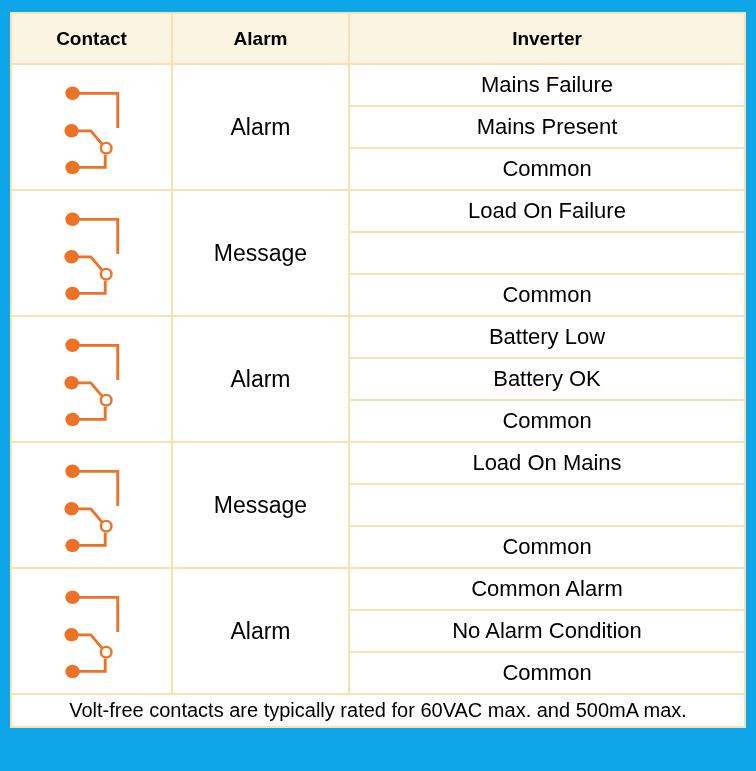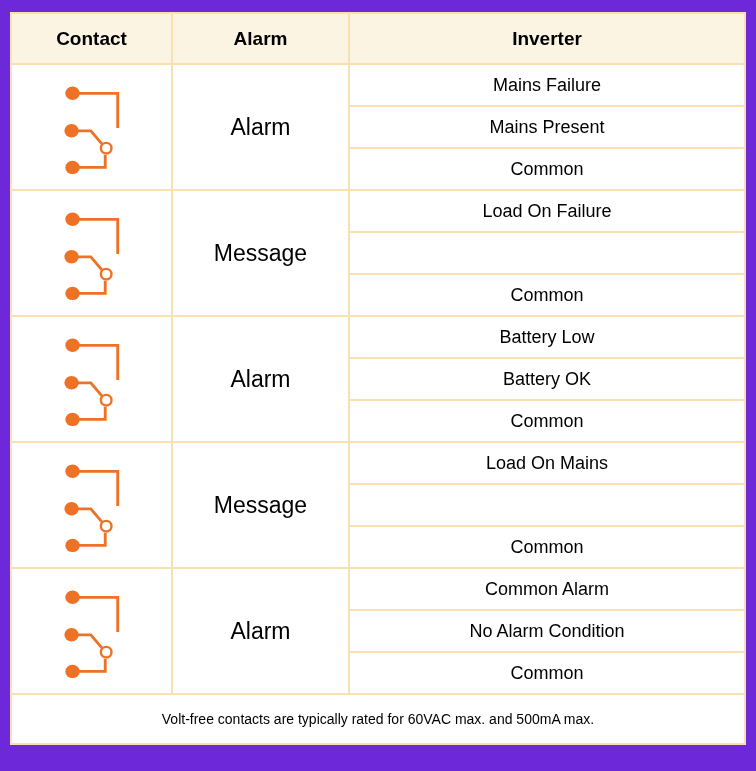--- a/index.html
+++ b/index.html
@@ -14,21 +14,21 @@
     margin: 0;
     padding: 0;
     background: #ffffff;
     font-family: "Liberation Sans", "DejaVu Sans", sans-serif;
     color: var(--text);
   }
   .page {
     width: 756px;
     height: 771px;
     padding: 12px 10px 11px 10px;
-    background: #6d28d9;
+    background: #0ea5e9;
   }
   table.contacts {
     border-collapse: collapse;
     table-layout: fixed;
     width: 734px;
     border: 2px solid var(--table-border);
   }
   table.contacts th,
   table.contacts td {
     border: 2px solid var(--table-border);
@@ -37,37 +37,37 @@
     background: var(--cell-background);
     overflow: hidden;
   }
   table.contacts th {
     background: var(--header-background);
     font-size: 19px;
     font-weight: bold;
     height: 51px;
   }
   td.function-cell {
-    font-size: 18px;
+    font-size: 22px;
     height: 42px;
     padding: 2px 6px;
   }
   td.signal-cell {
     font-size: 23px;
   }
   td.contact-cell {
     padding: 4px 0;
   }
   td.contact-cell svg.relay {
     display: block;
     margin: 0 auto 0 24px;
   }
   td.footer-cell {
-    font-size: 14px;
-    height: 50px;
+    font-size: 20px;
+    height: 30px;
     padding: 4px 6px;
   }
   .defs-holder {
     position: absolute;
     width: 0;
     height: 0;
     overflow: hidden;
   }
 </style>
 </head>

